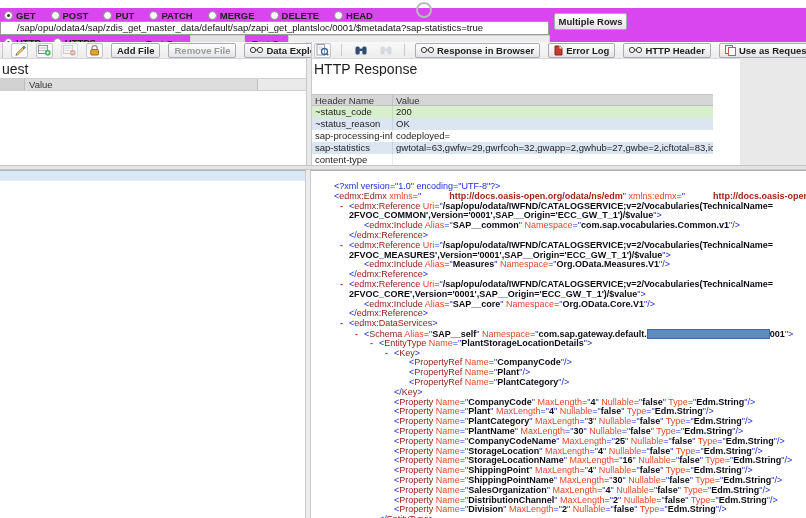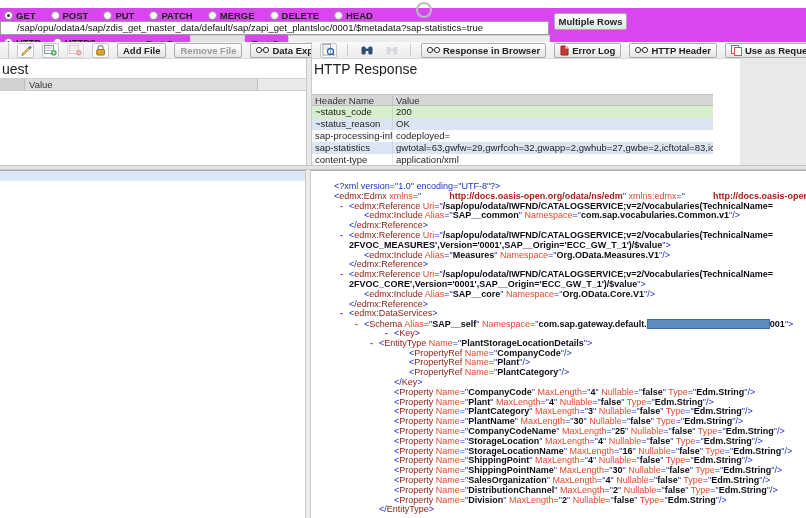--- a/index.html
+++ b/index.html
@@ -19,21 +19,21 @@
   #multi-rows{position:absolute;left:554px;top:5px;width:73px;height:17px;justify-content:center;}
   .toplabel{position:absolute;top:30px;font-size:9.5px;color:#222;}
   #tg-label{left:146px;} #tc-label{left:252px;}
   .topinput{position:absolute;top:27px;height:14px;box-sizing:border-box;border:1px solid #d2d2d2;}
   #tg-input{left:190px;width:55px;background:#e2e2e2;}
   #tc-input{left:288px;width:262px;background:#ededed;}
   #top-circle{position:absolute;left:416px;top:-6px;width:12px;height:12px;border:2px solid #b7bcc0;border-radius:50%;}
 
   
   .toolbar{height:17px;background:linear-gradient(#f9f9f9,#ececec);border-bottom:1px solid #d8d8d8;
-           display:flex;align-items:center;gap:8px;padding:0 8px;box-sizing:border-box;}
+           display:flex;align-items:center;gap:8px;padding:0 2px;box-sizing:border-box;}
   .tbtn{height:15px;border:1px solid #a8adb3;background:linear-gradient(#ffffff,#e4e4e4);border-radius:2px;
         display:flex;align-items:center;gap:3px;padding:0 5px;font-size:9.5px;font-weight:bold;color:#222;
         white-space:nowrap;font-family:"Liberation Sans",sans-serif;cursor:default;}
   .tbtn.disabled{color:#9b9b9b;}
   .ibtn{height:15px;min-width:17px;border:1px solid #c2c6ca;background:#fbfbfb;border-radius:2px;
         display:flex;align-items:center;justify-content:center;box-sizing:border-box;}
   .ibtn.plain{border-color:transparent;background:transparent;}
   .ibtn.dim{opacity:.5;}
   .sep{width:1px;height:12px;background:#c9c9c9;margin:0 2px;flex:none;}
   .frag{width:5px;height:13px;border:1px solid #c2c6ca;border-left:none;background:#fbfbfb;}
@@ -293,21 +293,20 @@
             <div class="rrow bg-white">
               <div class="rc rname">sap-processing-info</div>
               <div class="rc rval">codeployed=</div>
             </div>
             <div class="rrow bg-blue">
               <div class="rc rname">sap-statistics</div>
               <div class="rc rval">gwtotal=63,gwfw=29,gwrfcoh=32,gwapp=2,gwhub=27,gwbe=2,icftotal=83,icfauth=13,icf...</div>
             </div>
             <div class="rrow bg-white">
               <div class="rc rname">content-type</div>
-              <div class="rc rval">application/xml</div>
             </div>
             <div class="rrow bg-white">
               <div class="rc rname">set-cookie</div>
               <div class="rc rval">sap-usercontext=sap-language=E&amp;sap-client=220; path=/</div>
             </div>
           </div>
       </div>
     </div>
   </div>
 
@@ -315,34 +314,35 @@
 
   <div class="bottom">
     <div class="blpane">
       <div class="bluestrip"></div>
     </div>
     <div class="xmlpane">
       <div id="xml-lines">
           <div class="xline" style="padding-left: 0px;"><span class="xm"></span><span class="xp">&lt;?xml version="1.0" encoding="UTF-8"?&gt;</span></div>
           <div class="xline" style="padding-left: 0px;"><span class="xm"></span><span class="xp">&lt;</span><span class="xt">edmx:Edmx</span><span class="xa"> xmlns</span><span class="xp">="</span><span class="xu">http://docs.oasis-open.org/odata/ns/edm</span><span class="xp">"</span><span class="xa"> xmlns:edmx</span><span class="xp">="</span><span class="xu">http://docs.oasis-open.org</span></div>
           <div class="xline" style="padding-left: 15px;"><span class="xm">-</span><span class="xp">&lt;</span><span class="xt">edmx:Reference</span><span class="xa"> Uri</span><span class="xp">="</span><span class="xv">/sap/opu/odata/IWFND/CATALOGSERVICE;v=2/Vocabularies(TechnicalName=</span></div>
+          <div class="xline" style="padding-left: 15px;"><span class="xm"></span><span class="xv">2FVOC_COMMON',Version='0001',SAP__Origin='ECC_GW_T_1')/$value</span><span class="xp">"&gt;</span></div>
           <div class="xline" style="padding-left: 30px;"><span class="xm"></span><span class="xp">&lt;</span><span class="xt">edmx:Include</span><span class="xa"> Alias</span><span class="xp">="</span><span class="xv">SAP__common</span><span class="xp">" </span><span class="xa">Namespace</span><span class="xp">="</span><span class="xv">com.sap.vocabularies.Common.v1</span><span class="xp">"/&gt;</span></div>
           <div class="xline" style="padding-left: 15px;"><span class="xm"></span><span class="xp">&lt;/</span><span class="xt">edmx:Reference</span><span class="xp">&gt;</span></div>
           <div class="xline" style="padding-left: 15px;"><span class="xm">-</span><span class="xp">&lt;</span><span class="xt">edmx:Reference</span><span class="xa"> Uri</span><span class="xp">="</span><span class="xv">/sap/opu/odata/IWFND/CATALOGSERVICE;v=2/Vocabularies(TechnicalName=</span></div>
           <div class="xline" style="padding-left: 15px;"><span class="xm"></span><span class="xv">2FVOC_MEASURES',Version='0001',SAP__Origin='ECC_GW_T_1')/$value</span><span class="xp">"&gt;</span></div>
           <div class="xline" style="padding-left: 30px;"><span class="xm"></span><span class="xp">&lt;</span><span class="xt">edmx:Include</span><span class="xa"> Alias</span><span class="xp">="</span><span class="xv">Measures</span><span class="xp">" </span><span class="xa">Namespace</span><span class="xp">="</span><span class="xv">Org.OData.Measures.V1</span><span class="xp">"/&gt;</span></div>
           <div class="xline" style="padding-left: 15px;"><span class="xm"></span><span class="xp">&lt;/</span><span class="xt">edmx:Reference</span><span class="xp">&gt;</span></div>
           <div class="xline" style="padding-left: 15px;"><span class="xm">-</span><span class="xp">&lt;</span><span class="xt">edmx:Reference</span><span class="xa"> Uri</span><span class="xp">="</span><span class="xv">/sap/opu/odata/IWFND/CATALOGSERVICE;v=2/Vocabularies(TechnicalName=</span></div>
           <div class="xline" style="padding-left: 15px;"><span class="xm"></span><span class="xv">2FVOC_CORE',Version='0001',SAP__Origin='ECC_GW_T_1')/$value</span><span class="xp">"&gt;</span></div>
           <div class="xline" style="padding-left: 30px;"><span class="xm"></span><span class="xp">&lt;</span><span class="xt">edmx:Include</span><span class="xa"> Alias</span><span class="xp">="</span><span class="xv">SAP__core</span><span class="xp">" </span><span class="xa">Namespace</span><span class="xp">="</span><span class="xv">Org.OData.Core.V1</span><span class="xp">"/&gt;</span></div>
           <div class="xline" style="padding-left: 15px;"><span class="xm"></span><span class="xp">&lt;/</span><span class="xt">edmx:Reference</span><span class="xp">&gt;</span></div>
           <div class="xline" style="padding-left: 15px;"><span class="xm">-</span><span class="xp">&lt;</span><span class="xt">edmx:DataServices</span><span class="xp">&gt;</span></div>
           <div class="xline" style="padding-left: 30px;"><span class="xm">-</span><span class="xp">&lt;</span><span class="xt">Schema</span><span class="xa"> Alias</span><span class="xp">="</span><span class="xv">SAP__self</span><span class="xp">" </span><span class="xa">Namespace</span><span class="xp">="</span><span class="xv">com.sap.gateway.default.</span><span class="xbox"></span><span class="xv">001</span><span class="xp">"&gt;</span></div>
+          <div class="xline" style="padding-left: 45px;"><span class="xm">-</span><span class="xp">&lt;</span><span class="xt">EntityType</span><span class="xa"> Name</span><span class="xp">="</span><span class="xv">PlantStorageLocationDetails</span><span class="xp">"&gt;</span></div>
           <div class="xline" style="padding-left: 60px;"><span class="xm">-</span><span class="xp">&lt;</span><span class="xt">Key</span><span class="xp">&gt;</span></div>
-          <div class="xline" style="padding-left: 45px;"><span class="xm">-</span><span class="xp">&lt;</span><span class="xt">EntityType</span><span class="xa"> Name</span><span class="xp">="</span><span class="xv">PlantStorageLocationDetails</span><span class="xp">"&gt;</span></div>
           <div class="xline" style="padding-left: 75px;"><span class="xm"></span><span class="xp">&lt;</span><span class="xt">PropertyRef</span><span class="xa"> Name</span><span class="xp">="</span><span class="xv">CompanyCode</span><span class="xp">"/&gt;</span></div>
           <div class="xline" style="padding-left: 75px;"><span class="xm"></span><span class="xp">&lt;</span><span class="xt">PropertyRef</span><span class="xa"> Name</span><span class="xp">="</span><span class="xv">Plant</span><span class="xp">"/&gt;</span></div>
           <div class="xline" style="padding-left: 75px;"><span class="xm"></span><span class="xp">&lt;</span><span class="xt">PropertyRef</span><span class="xa"> Name</span><span class="xp">="</span><span class="xv">PlantCategory</span><span class="xp">"/&gt;</span></div>
           <div class="xline" style="padding-left: 60px;"><span class="xm"></span><span class="xp">&lt;/</span><span class="xt">Key</span><span class="xp">&gt;</span></div>
           <div class="xline" style="padding-left: 60px;"><span class="xm"></span><span class="xp">&lt;</span><span class="xt">Property</span><span class="xa"> Name</span><span class="xp">="</span><span class="xv">CompanyCode</span><span class="xp">" </span><span class="xa">MaxLength</span><span class="xp">="</span><span class="xv">4</span><span class="xp">" </span><span class="xa">Nullable</span><span class="xp">="</span><span class="xv">false</span><span class="xp">" </span><span class="xa">Type</span><span class="xp">="</span><span class="xv">Edm.String</span><span class="xp">"/&gt;</span></div>
           <div class="xline" style="padding-left: 60px;"><span class="xm"></span><span class="xp">&lt;</span><span class="xt">Property</span><span class="xa"> Name</span><span class="xp">="</span><span class="xv">Plant</span><span class="xp">" </span><span class="xa">MaxLength</span><span class="xp">="</span><span class="xv">4</span><span class="xp">" </span><span class="xa">Nullable</span><span class="xp">="</span><span class="xv">false</span><span class="xp">" </span><span class="xa">Type</span><span class="xp">="</span><span class="xv">Edm.String</span><span class="xp">"/&gt;</span></div>
           <div class="xline" style="padding-left: 60px;"><span class="xm"></span><span class="xp">&lt;</span><span class="xt">Property</span><span class="xa"> Name</span><span class="xp">="</span><span class="xv">PlantCategory</span><span class="xp">" </span><span class="xa">MaxLength</span><span class="xp">="</span><span class="xv">3</span><span class="xp">" </span><span class="xa">Nullable</span><span class="xp">="</span><span class="xv">false</span><span class="xp">" </span><span class="xa">Type</span><span class="xp">="</span><span class="xv">Edm.String</span><span class="xp">"/&gt;</span></div>
           <div class="xline" style="padding-left: 60px;"><span class="xm"></span><span class="xp">&lt;</span><span class="xt">Property</span><span class="xa"> Name</span><span class="xp">="</span><span class="xv">PlantName</span><span class="xp">" </span><span class="xa">MaxLength</span><span class="xp">="</span><span class="xv">30</span><span class="xp">" </span><span class="xa">Nullable</span><span class="xp">="</span><span class="xv">false</span><span class="xp">" </span><span class="xa">Type</span><span class="xp">="</span><span class="xv">Edm.String</span><span class="xp">"/&gt;</span></div>
           <div class="xline" style="padding-left: 60px;"><span class="xm"></span><span class="xp">&lt;</span><span class="xt">Property</span><span class="xa"> Name</span><span class="xp">="</span><span class="xv">CompanyCodeName</span><span class="xp">" </span><span class="xa">MaxLength</span><span class="xp">="</span><span class="xv">25</span><span class="xp">" </span><span class="xa">Nullable</span><span class="xp">="</span><span class="xv">false</span><span class="xp">" </span><span class="xa">Type</span><span class="xp">="</span><span class="xv">Edm.String</span><span class="xp">"/&gt;</span></div>
           <div class="xline" style="padding-left: 60px;"><span class="xm"></span><span class="xp">&lt;</span><span class="xt">Property</span><span class="xa"> Name</span><span class="xp">="</span><span class="xv">StorageLocation</span><span class="xp">" </span><span class="xa">MaxLength</span><span class="xp">="</span><span class="xv">4</span><span class="xp">" </span><span class="xa">Nullable</span><span class="xp">="</span><span class="xv">false</span><span class="xp">" </span><span class="xa">Type</span><span class="xp">="</span><span class="xv">Edm.String</span><span class="xp">"/&gt;</span></div>

